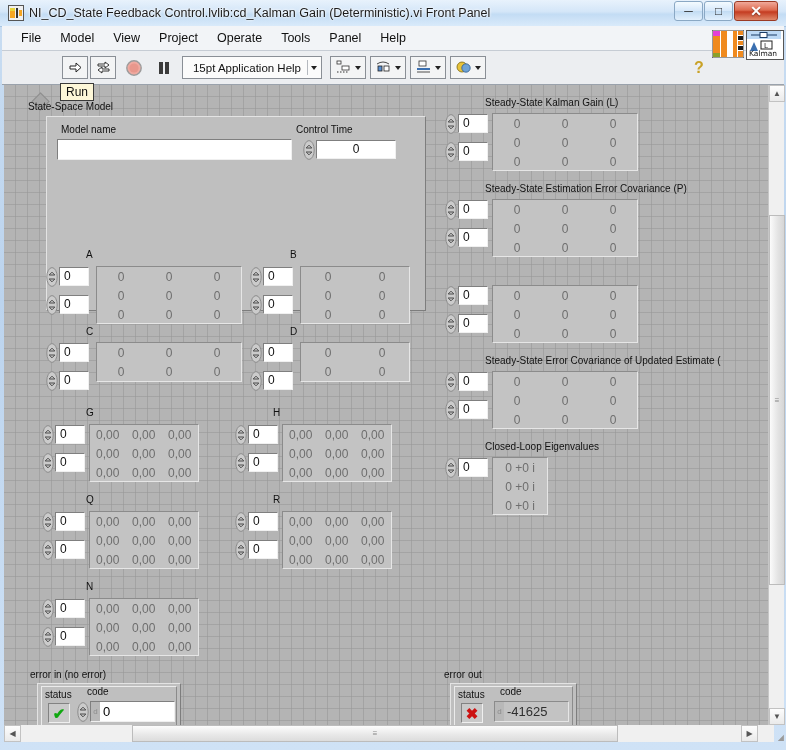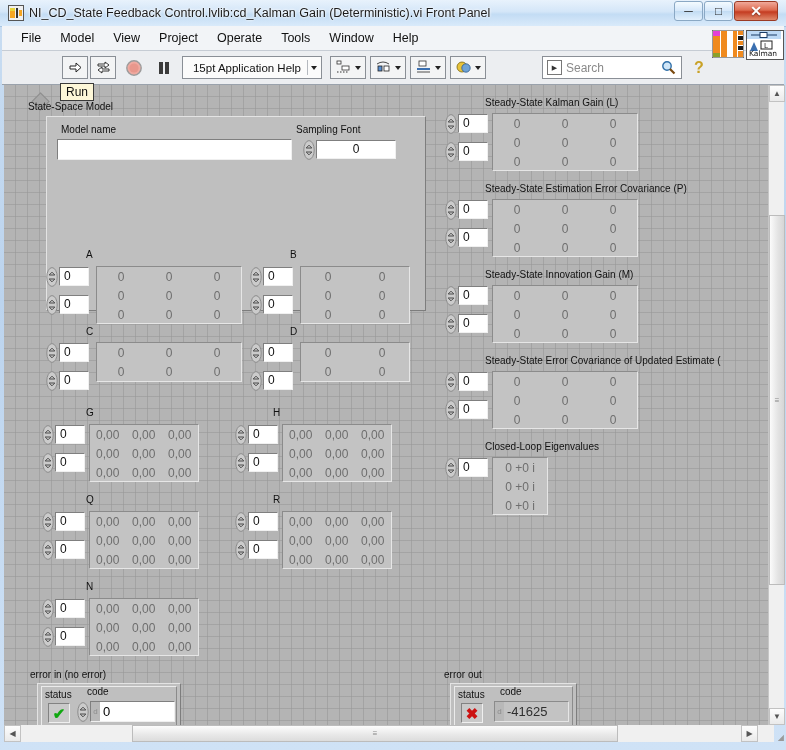--- a/index.html
+++ b/index.html
@@ -251,21 +251,21 @@
     </div>
   </div>
 
   <div id="menubar">
     <div class="menu-item">File</div>
     <div class="menu-item">Model</div>
     <div class="menu-item">View</div>
     <div class="menu-item">Project</div>
     <div class="menu-item">Operate</div>
     <div class="menu-item">Tools</div>
-    <div class="menu-item">Window</div>
+    <div class="menu-item">Panel</div>
     <div class="menu-item">Help</div>
   </div>
 
   <div id="toolbar">
 
     <div class="tb-btn" id="tb-run">
       <svg width="15" height="15" viewBox="0 0 15 15">
         <path d="M2 6 H8 V3 L13 7.5 L8 12 V9 H2 Z" fill="#ffffff" stroke="#222" stroke-width="1"></path>
       </svg>
     </div>
@@ -325,28 +325,20 @@
     </div>
 
     <div class="tb-btn" id="tb-reorder">
       <svg width="16" height="15" viewBox="0 0 16 15">
         <circle cx="6" cy="7" r="5" fill="#e8c33a" stroke="#7a6610" stroke-width="0.8"></circle>
         <circle cx="10" cy="8" r="4.2" fill="#6fa3d6" stroke="#2d5a8c" stroke-width="0.8"></circle>
       </svg>
       <span class="caret"></span>
     </div>
 
-    <div id="tb-search">
-      <span class="sbox">▶</span>
-      <span class="sph">Search</span>
-      <svg width="15" height="15" viewBox="0 0 15 15" style="margin-right:5px">
-        <circle cx="6" cy="6" r="4.2" fill="#cfe6f8" stroke="#2f6fa8" stroke-width="1.4"></circle>
-        <line x1="9" y1="9" x2="13.5" y2="13.5" stroke="#7a4a10" stroke-width="2.2"></line>
-      </svg>
-    </div>
 
     <div id="tb-help">?</div>
   </div>
 
   <div id="tb-palette">
     <svg width="32" height="28" viewBox="0 0 32 28">
       <rect x="0" y="0" width="32" height="28" fill="#ffffff" stroke="#333" stroke-width="1"></rect>
       <rect x="1" y="1" width="7" height="5" fill="#e440d6"></rect>
       <rect x="1" y="6" width="7" height="6" fill="#f08a1e"></rect>
       <rect x="1" y="12" width="7" height="6" fill="#f08a1e"></rect>
@@ -380,21 +372,21 @@
 
       <div id="origin-marker"></div>
 
       <div class="freelabel" style="left:24px;top:15px;">State-Space Model</div>
 
       <div class="cluster" style="left:42px;top:31px;width:380px;height:195px;"></div>
 
       <div class="freelabel" style="left:57px;top:38px;">Model name</div>
       <div class="strbox" style="left:53px;top:54px;width:235px;height:21px;"></div>
 
-      <div class="freelabel" style="left:292px;top:38px;">Sampling Font</div>
+      <div class="freelabel" style="left:292px;top:38px;">Control Time</div>
       <div class="spin" style="left:299px;top:55px;">
         <svg width="12" height="20" viewBox="0 0 12 20">
           <ellipse cx="6" cy="10" rx="5.2" ry="9.4" fill="#cbcbcb" stroke="#8c8c8c" stroke-width="1"></ellipse>
           <path d="M3.2 8 L6 5.2 L8.8 8 Z" fill="none" stroke="#4a4a4a" stroke-width="1"></path>
           <path d="M3.2 12 L6 14.8 L8.8 12 Z" fill="none" stroke="#4a4a4a" stroke-width="1"></path>
         </svg>
       </div>
       <div class="numbox" style="left:312px;top:55px;width:80px;text-align:center;padding-left:0;">0</div>
 
       <div class="freelabel" style="left:82px;top:163px;">A</div>
@@ -760,21 +752,20 @@
             <div class="acell" style="width: 48px;">0</div>
             <div class="acell" style="width: 48px;">0</div>
           </div>
           <div class="arow">
             <div class="acell" style="width: 48px;">0</div>
             <div class="acell" style="width: 48px;">0</div>
             <div class="acell" style="width: 48px;">0</div>
           </div>
         </div>
 
-      <div class="freelabel" style="left:481px;top:183px;">Steady-State Innovation Gain (M)</div>
       <div class="spin" style="left:441px;top:201px;">
         <svg width="12" height="20" viewBox="0 0 12 20">
           <ellipse cx="6" cy="10" rx="5.2" ry="9.4" fill="#cbcbcb" stroke="#8c8c8c" stroke-width="1"></ellipse>
           <path d="M3.2 8 L6 5.2 L8.8 8 Z" fill="none" stroke="#4a4a4a" stroke-width="1"></path>
           <path d="M3.2 12 L6 14.8 L8.8 12 Z" fill="none" stroke="#4a4a4a" stroke-width="1"></path>
         </svg>
       </div>
       <div class="numbox" style="left:454px;top:201px;width:30px;">0</div>
       <div class="spin" style="left:441px;top:229px;">
         <svg width="12" height="20" viewBox="0 0 12 20">

